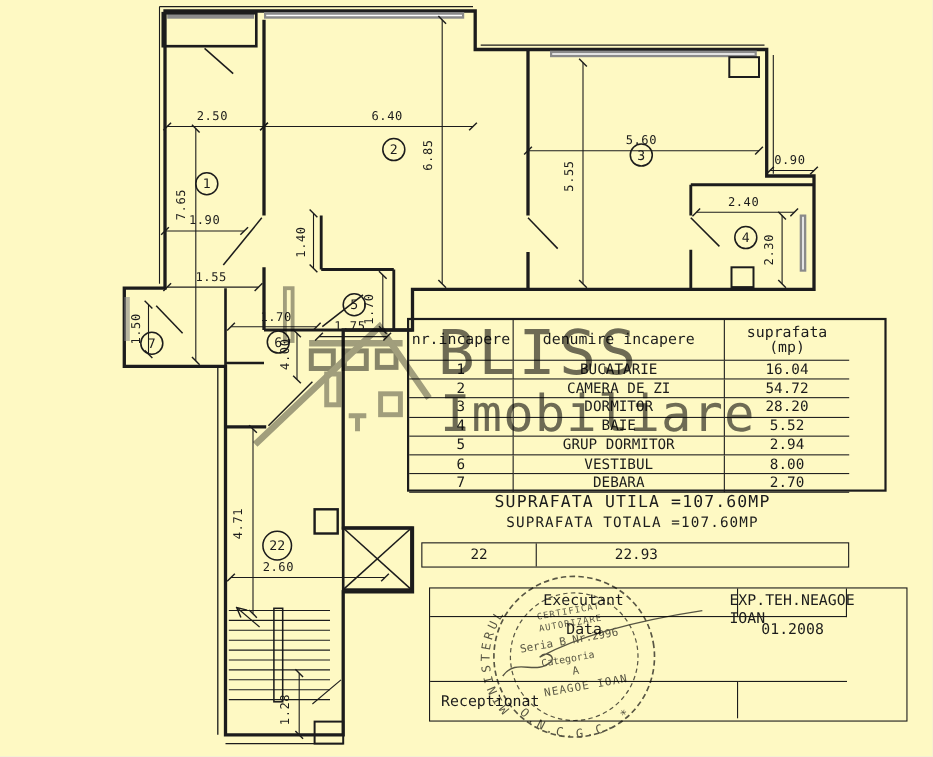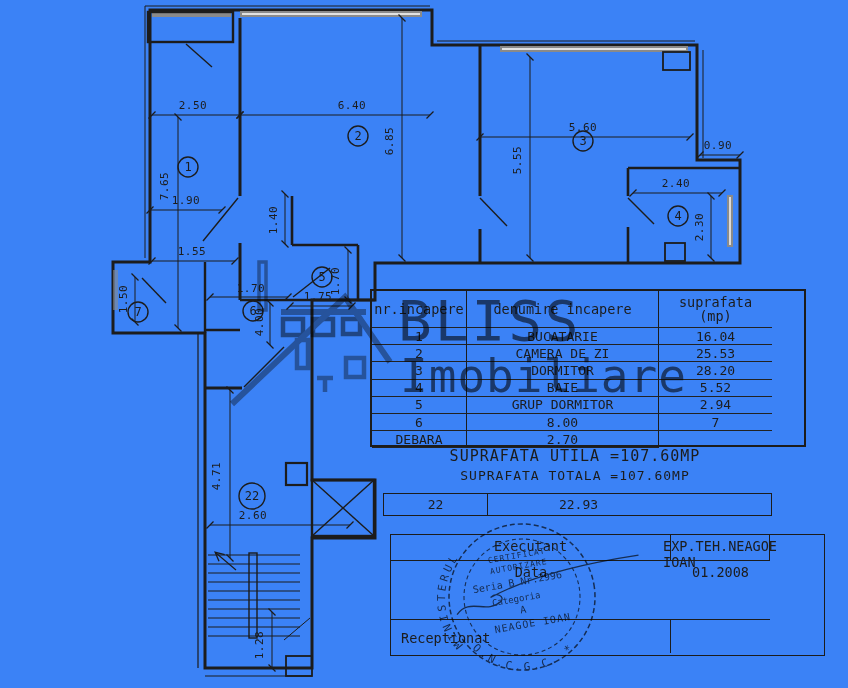--- a/index.html
+++ b/index.html
@@ -1,16 +1,16 @@
 <!DOCTYPE html>
 <html><head>
 <meta charset="utf-8">
 <style>
   html,body{margin:0;padding:0;background:#e8e8e8;}
-  #sheet{position:relative;width:848px;height:688px;background:#3b82f6;overflow:hidden;
+  #sheet{position:relative;width:848px;height:688px;background:#fef9c3;overflow:hidden;
          font-family:"DejaVu Sans Mono",monospace;color:#1c1c1c;}
   svg text{font-family:"DejaVu Sans Mono",monospace;}
   .abs{position:absolute;}
   
   #room-table{left:370px;top:289px;width:436px;height:158px;
     display:grid;grid-template-columns:95px 192px 113px;
     grid-template-rows:37px repeat(7,17.2px);
     border:2px solid #1c1c1c;box-sizing:border-box;font-size:13px;}
   #room-table .c{border-right:1.4px solid #1c1c1c;border-bottom:1px solid #222;
     display:flex;align-items:center;justify-content:center;overflow:hidden;white-space:nowrap;}
@@ -196,31 +196,32 @@
     <div class="c hdr">denumire incapere</div>
     <div class="c hdr">
       <span>suprafata</span>
       <span>(mp)</span>
     </div>
     <div class="c">1</div>
     <div class="c">BUCATARIE</div>
     <div class="c">16.04</div>
     <div class="c">2</div>
     <div class="c">CAMERA DE ZI</div>
-    <div class="c">25.53</div>
+    <div class="c">54.72</div>
     <div class="c">3</div>
     <div class="c">DORMITOR</div>
     <div class="c">28.20</div>
     <div class="c">4</div>
     <div class="c">BAIE</div>
     <div class="c">5.52</div>
     <div class="c">5</div>
     <div class="c">GRUP DORMITOR</div>
     <div class="c">2.94</div>
     <div class="c">6</div>
+    <div class="c">VESTIBUL</div>
     <div class="c">8.00</div>
     <div class="c">7</div>
     <div class="c">DEBARA</div>
     <div class="c">2.70</div>
   </div>
 
   <div class="abs sumline" style="top:447px;font-size:15px">SUPRAFATA UTILA =107.60MP</div>
   <div class="abs sumline" style="top:468px;font-size:13px">SUPRAFATA TOTALA =107.60MP</div>
 
   <div id="casa-row" class="abs">

